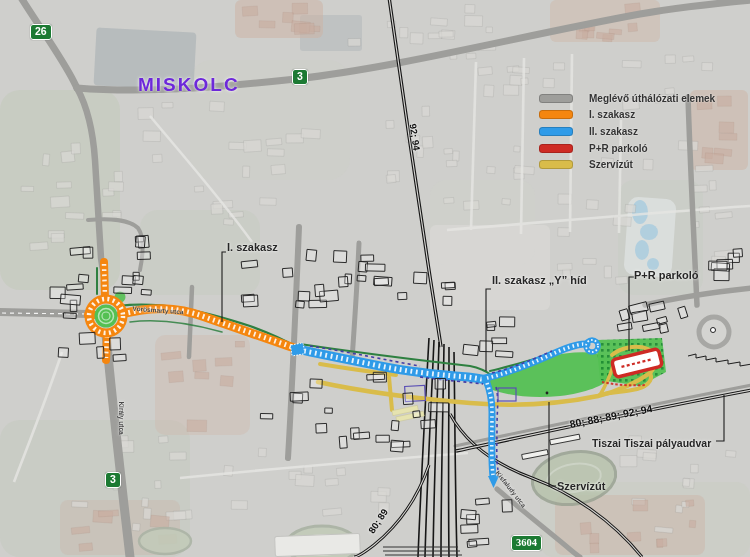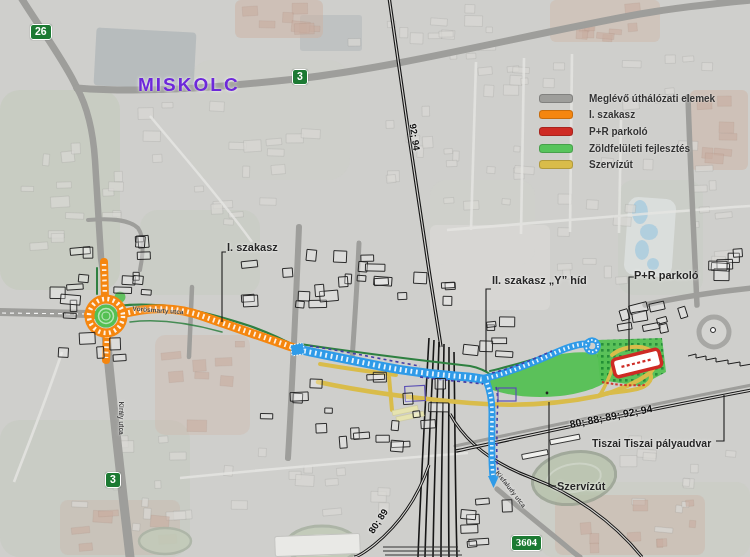--- a/index.html
+++ b/index.html
@@ -509,26 +509,26 @@
   <div id="legend">
     <div class="lg-row">
         <span class="lg-swatch" style="background: rgb(158, 158, 155);"></span>
         <span class="lg-label">Meglévő úthálózati elemek</span>
       </div>
     <div class="lg-row">
         <span class="lg-swatch" style="background: rgb(245, 134, 15);"></span>
         <span class="lg-label">I. szakasz</span>
       </div>
     <div class="lg-row">
+        <span class="lg-swatch" style="background: rgb(47, 155, 232);"></span>
+        <span class="lg-label">II. szakasz</span>
+      </div>
+    <div class="lg-row">
         <span class="lg-swatch" style="background: rgb(206, 43, 36);"></span>
         <span class="lg-label">P+R parkoló</span>
-      </div>
-    <div class="lg-row">
-        <span class="lg-swatch" style="background: rgb(87, 196, 92);"></span>
-        <span class="lg-label">Zöldfelületi fejlesztés</span>
       </div>
     <div class="lg-row">
         <span class="lg-swatch" style="background: rgb(217, 188, 74);"></span>
         <span class="lg-label">Szervízút</span>
       </div>
   </div>
 
   <div class="lbl callout" style="left:227px;top:241px;">I. szakasz</div>
   <div class="lbl callout" style="left:492px;top:274px;">II. szakasz „Y” híd</div>
   <div class="lbl callout" style="left:634px;top:269px;">P+R parkoló</div>

